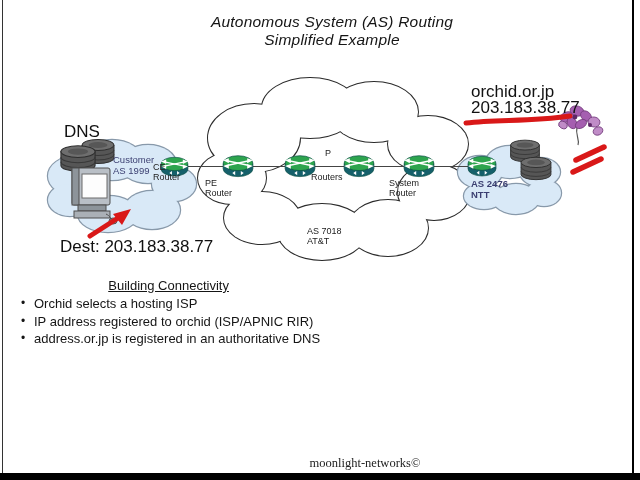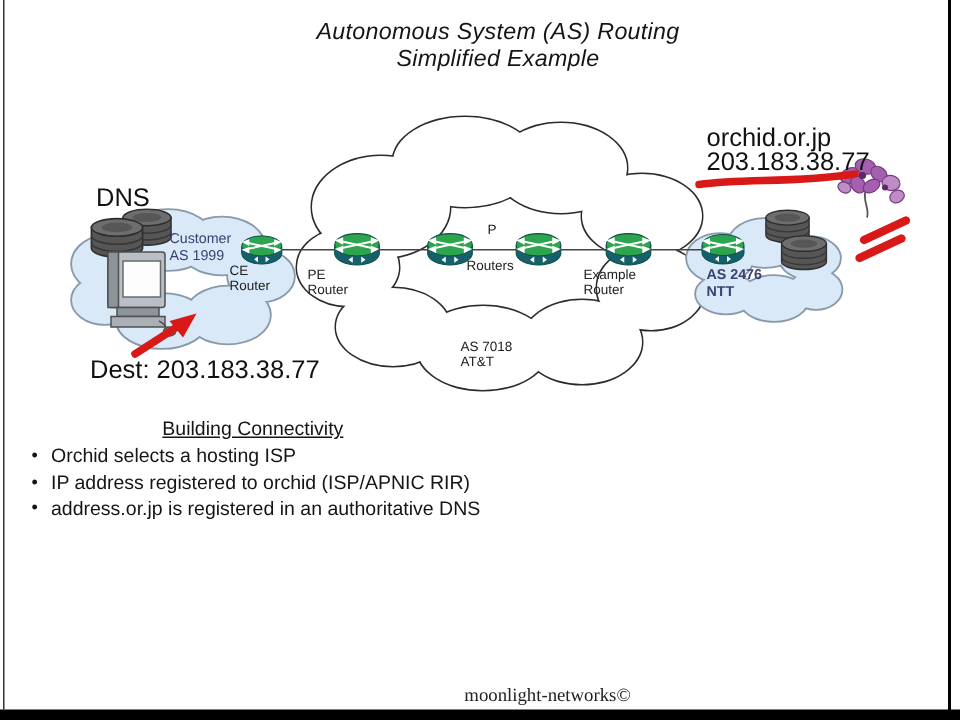--- a/index.html
+++ b/index.html
@@ -199,35 +199,35 @@
   </svg>
 
   
   <div class="lbl big" style="left:64px;top:122px">DNS</div>
 
   <div class="lbl navy" style="left:113px;top:155px">
     <span>Customer</span>
     <span>AS 1999</span>
   </div>
 
-  <div class="lbl small" style="left:153px;top:175px">
+  <div class="lbl small" style="left:153px;top:162px">
     <span>CE</span>
     <span>Router</span>
   </div>
 
   <div class="lbl small" style="left:205px;top:178px">
     <span>PE</span>
     <span>Router</span>
   </div>
 
   <div class="lbl small" style="left:325px;top:148px">P</div>
   <div class="lbl small" style="left:311px;top:172px">Routers</div>
 
   <div class="lbl small" style="left:389px;top:178px">
-    <span>Example</span>
+    <span>System</span>
     <span>Router</span>
   </div>
 
   <div class="lbl small" style="left:307px;top:226px">
     <span>AS 7018</span>
     <span>AT&amp;T</span>
   </div>
 
   <div class="lbl navy" style="left:471px;top:179px;font-weight:600">
     <span>AS 2476</span>

